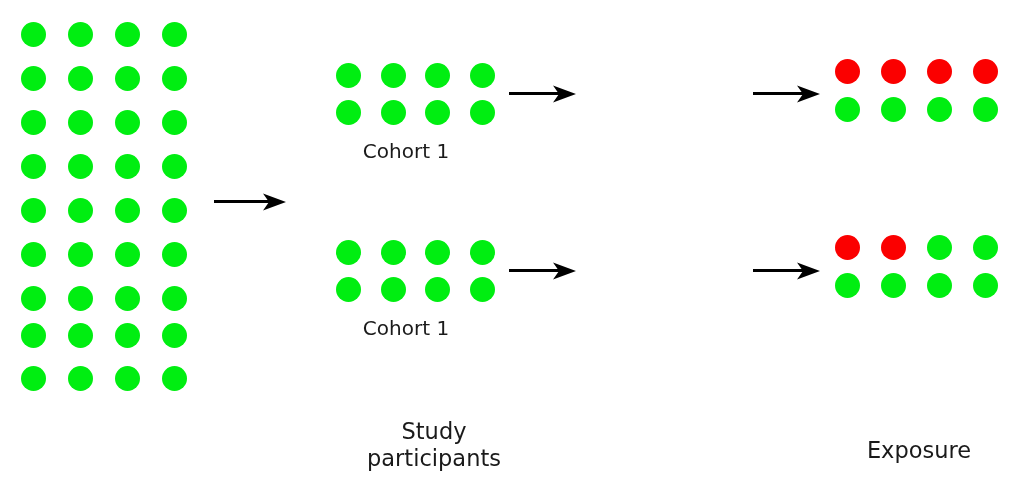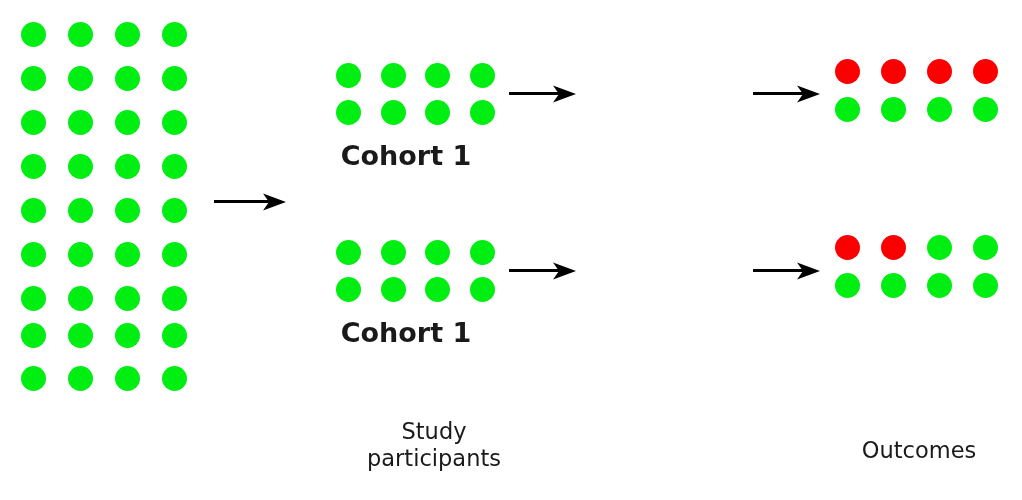--- a/index.html
+++ b/index.html
@@ -30,22 +30,21 @@
   .dot.red   { background: #fb0000; }
 
   .label {
     position: absolute;
     text-align: center;
     line-height: 1.18;
     color: #1a1a1a;
     white-space: pre-line;
   }
   .label.group-title {
-    font-size: 27px;
-    font-weight: bold;
+    font-size: 20px;
   }
   .label.stage {
     font-size: 22.5px;
   }
   .label.exposure {
     font-size: 22.5px;
   }
 
   .arrow {
     position: absolute;
@@ -193,15 +192,15 @@
     <div class="dot green" style="left:881px; top:273px;"></div>
     <div class="dot green" style="left:927px; top:273px;"></div>
     <div class="dot green" style="left:973px; top:273px;"></div>
   </div>
 
 
   <div class="label stage" style="left:341px; top:418px; width:186px;">Study
 participants</div>
 
 
-  <div class="label stage" style="left:834px; top:437px; width:170px;">Outcomes</div>
+  <div class="label stage" style="left:834px; top:437px; width:170px;">Exposure</div>
 
 </div>
 
 </body></html>

